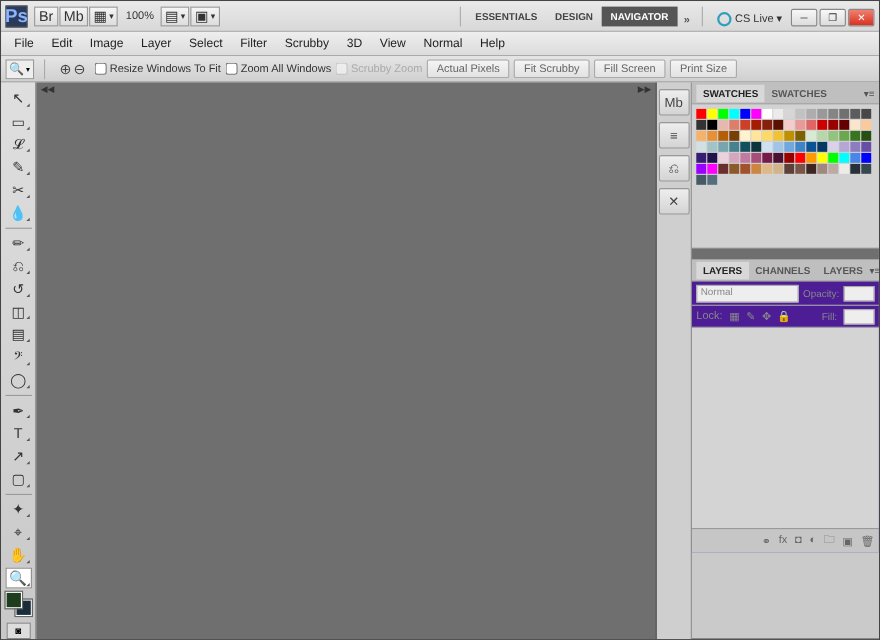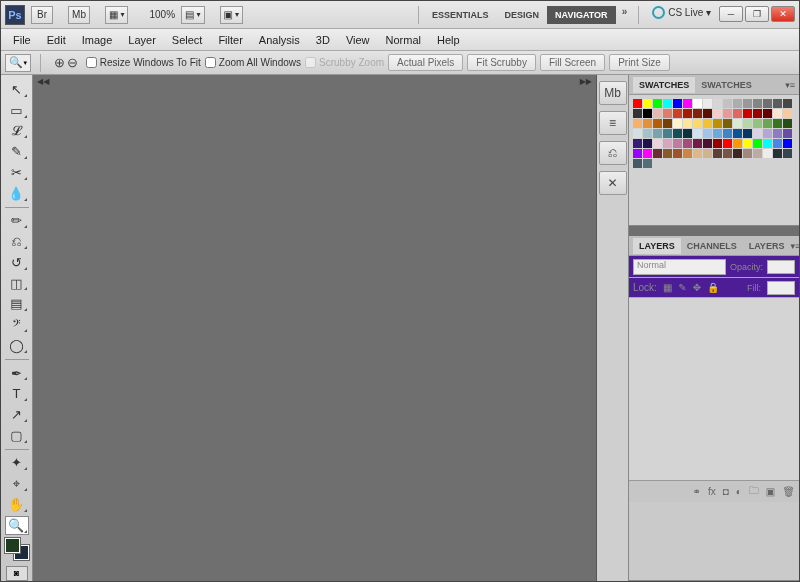--- a/index.html
+++ b/index.html
@@ -1,23 +1,23 @@
 <!DOCTYPE html>
 <html><head>
 <meta charset="utf-8">
 <style>
 *{box-sizing:border-box;margin:0;padding:0;font-family:Tahoma,Arial,sans-serif;font-size:10px;user-select:none}
 body{width:800px;height:582px;background:#d1d1d1;position:relative;overflow:hidden;border:1px solid #444}
 .topbar{height:28px;background:linear-gradient(#e9e9e9,#d8d8d8);border-bottom:1px solid #aaa;display:flex;align-items:center;padding:0 4px}
-.ps-logo{width:20px;height:20px;background:#2a3a5a;color:#8ab4ff;font-weight:bold;font-size:11px;display:flex;align-items:center;justify-content:center;border:1px solid #555;margin-right:6px}
-.top-btn{height:18px;min-width:22px;border:1px solid #999;background:linear-gradient(#f5f5f5,#ddd);margin-right:15px;display:flex;align-items:center;justify-content:center;font-size:10px;color:#333;padding:0 3px}
+.ps-logo{width:20px;height:20px;background:#2a3a5a;color:#8ab4ff;font-weight:bold;font-size:17px;display:flex;align-items:center;justify-content:center;border:1px solid #555;margin-right:6px}
+.top-btn{height:18px;min-width:22px;border:1px solid #999;background:linear-gradient(#f5f5f5,#ddd);margin-right:1px;display:flex;align-items:center;justify-content:center;font-size:13px;color:#333;padding:0 3px}
 .top-btn.drop::after{content:"▾";margin-left:2px;font-size:8px}
 .zoom-val{margin:0 6px;color:#333}
 .sep{width:1px;height:18px;background:#aaa;margin:0 5px}
-.workspace-tabs{margin-left:auto;display:flex;align-items:flex-start}
+.workspace-tabs{margin-left:auto;display:flex;align-items:flex-end}
 .ws-tab{padding:4px 8px;font-size:9px;font-weight:bold;color:#444}
 .ws-tab.active{background:#555;color:#fff}
 .dbl-arrow{padding:0 6px;font-weight:bold;color:#555}
 .cslive{display:flex;align-items:center;margin:0 8px;color:#333;font-size:10px}
 .cslive .ring{width:13px;height:13px;border:2px solid #2d9fb8;border-radius:50%;margin-right:3px}
 .win-controls{display:flex;gap:2px}
 .win-btn{width:24px;height:16px;border:1px solid #888;background:linear-gradient(#f8f8f8,#dcdcdc);display:flex;align-items:center;justify-content:center;font-size:9px;color:#333;border-radius:2px}
 .win-btn.close{background:linear-gradient(#f08070,#d83020);color:#fff}
 .menubar{height:22px;background:linear-gradient(#eee,#dcdcdc);border-bottom:1px solid #aaa;display:flex;align-items:center;padding:0 4px}
 .menu-item{padding:3px 8px;color:#222;font-size:11px}
@@ -94,21 +94,21 @@
   </div>
 </div>
 
 <div class="menubar">
   <div class="menu-item">File</div>
   <div class="menu-item">Edit</div>
   <div class="menu-item">Image</div>
   <div class="menu-item">Layer</div>
   <div class="menu-item">Select</div>
   <div class="menu-item">Filter</div>
-  <div class="menu-item">Analysis</div>
+  <div class="menu-item">Scrubby</div>
   <div class="menu-item">3D</div>
   <div class="menu-item">View</div>
   <div class="menu-item">Normal</div>
   <div class="menu-item">Help</div>
 </div>
 
 <div class="options-bar">
   <div class="opt-icon drop">🔍</div>
   <div class="sep"></div>
   <div class="zoom-icons">

